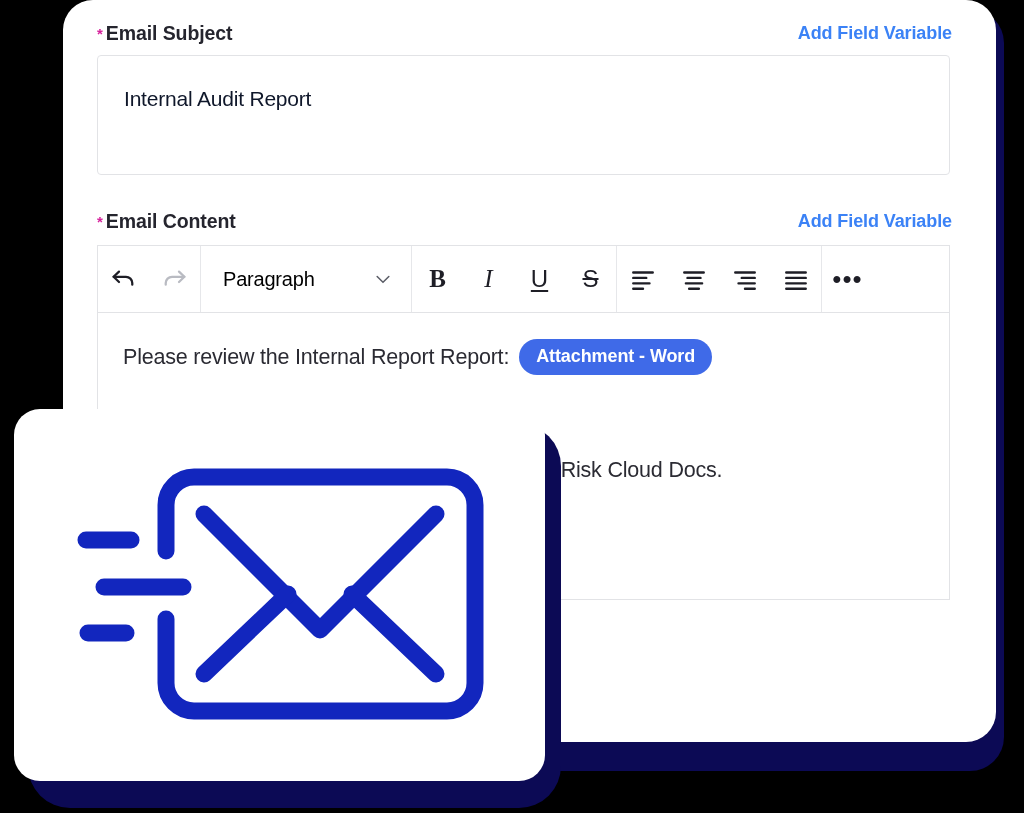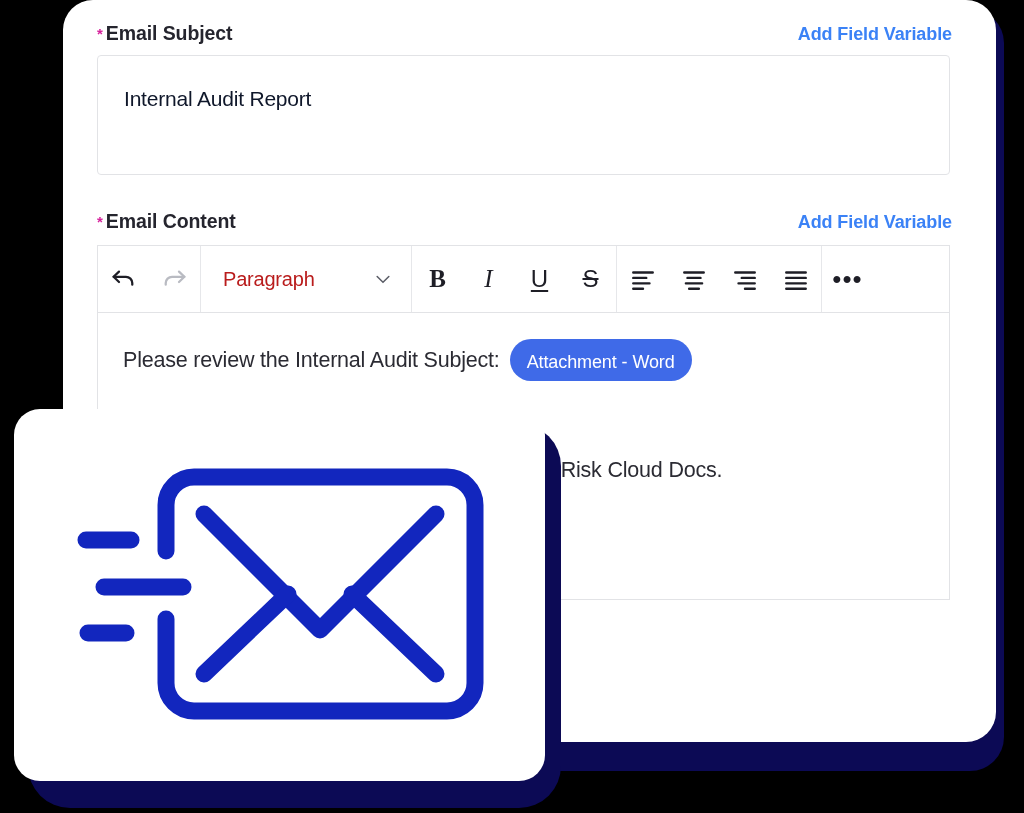--- a/index.html
+++ b/index.html
@@ -51,21 +51,21 @@
     height: 742px;
     padding: 0;
   }
 
   
   .field-row {
     position: absolute;
     left: 34px;
     width: 855px;
     display: flex;
-    align-items: flex-end;
+    align-items: center;
     justify-content: space-between;
     gap: 32px;
   }
   .field-label {
     font-size: 19.5px;
     font-weight: 700;
     color: #25252E;
     letter-spacing: -0.1px;
     white-space: nowrap;
   }
@@ -150,21 +150,21 @@
     height: 100%;
     display: flex;
     align-items: center;
     justify-content: space-between;
     padding: 0 18px 0 22px;
     box-sizing: border-box;
     cursor: pointer;
   }
   #paragraph-label {
     font-size: 20px;
-    color: #b91c1c;
+    color: #000000;
     letter-spacing: -0.2px;
   }
 
   .fmt-b { font-size: 25px; font-weight: 700; font-family: "Liberation Serif", serif; }
   .fmt-i { font-size: 25px; font-style: italic; font-family: "Liberation Serif", serif; }
   .fmt-u { font-size: 24px; text-decoration: underline; font-family: "Liberation Sans", sans-serif; text-underline-offset: 3px;}
   .fmt-s { font-size: 24px; text-decoration: line-through; font-family: "Liberation Sans", sans-serif; }
   .dots { font-size: 26px; letter-spacing: 1px; line-height: 0.4; }
 
   #editor-body {
@@ -186,23 +186,23 @@
   .body-text {
     font-size: 21.5px;
     color: #2B2B33;
     letter-spacing: -0.2px;
   }
   #attachment-chip {
     display: inline-block;
     background: #3F6AE8;
     color: #FFFFFF;
     font-size: 18px;
-    font-weight: 400;
+    font-weight: 700;
     letter-spacing: -0.1px;
-    padding: 13px 17px 8px 17px;
+    padding: 7px 17px 8px 17px;
     border-radius: 999px;
     cursor: pointer;
   }
   #content-line-2 {
     position: absolute;
     left: 25px;
     top: 145px;
     white-space: nowrap;
   }
 
@@ -329,21 +329,21 @@
           <div class="tb-group last">
             <div class="tb-btn">
               <span class="dots">•••</span>
             </div>
           </div>
 
         </div>
 
         <div id="editor-body">
           <div id="content-line-1">
-            <span class="body-text">Please review the Internal Audit Subject:</span>
+            <span class="body-text">Please review the Internal Report Report:</span>
             <span id="attachment-chip">Attachment - Word</span>
           </div>
           <div id="content-line-2">
             <span class="body-text" style="margin-left:405px;">via Risk Cloud Docs.</span>
           </div>
         </div>
 
       </div>
     </div>
   </div>

